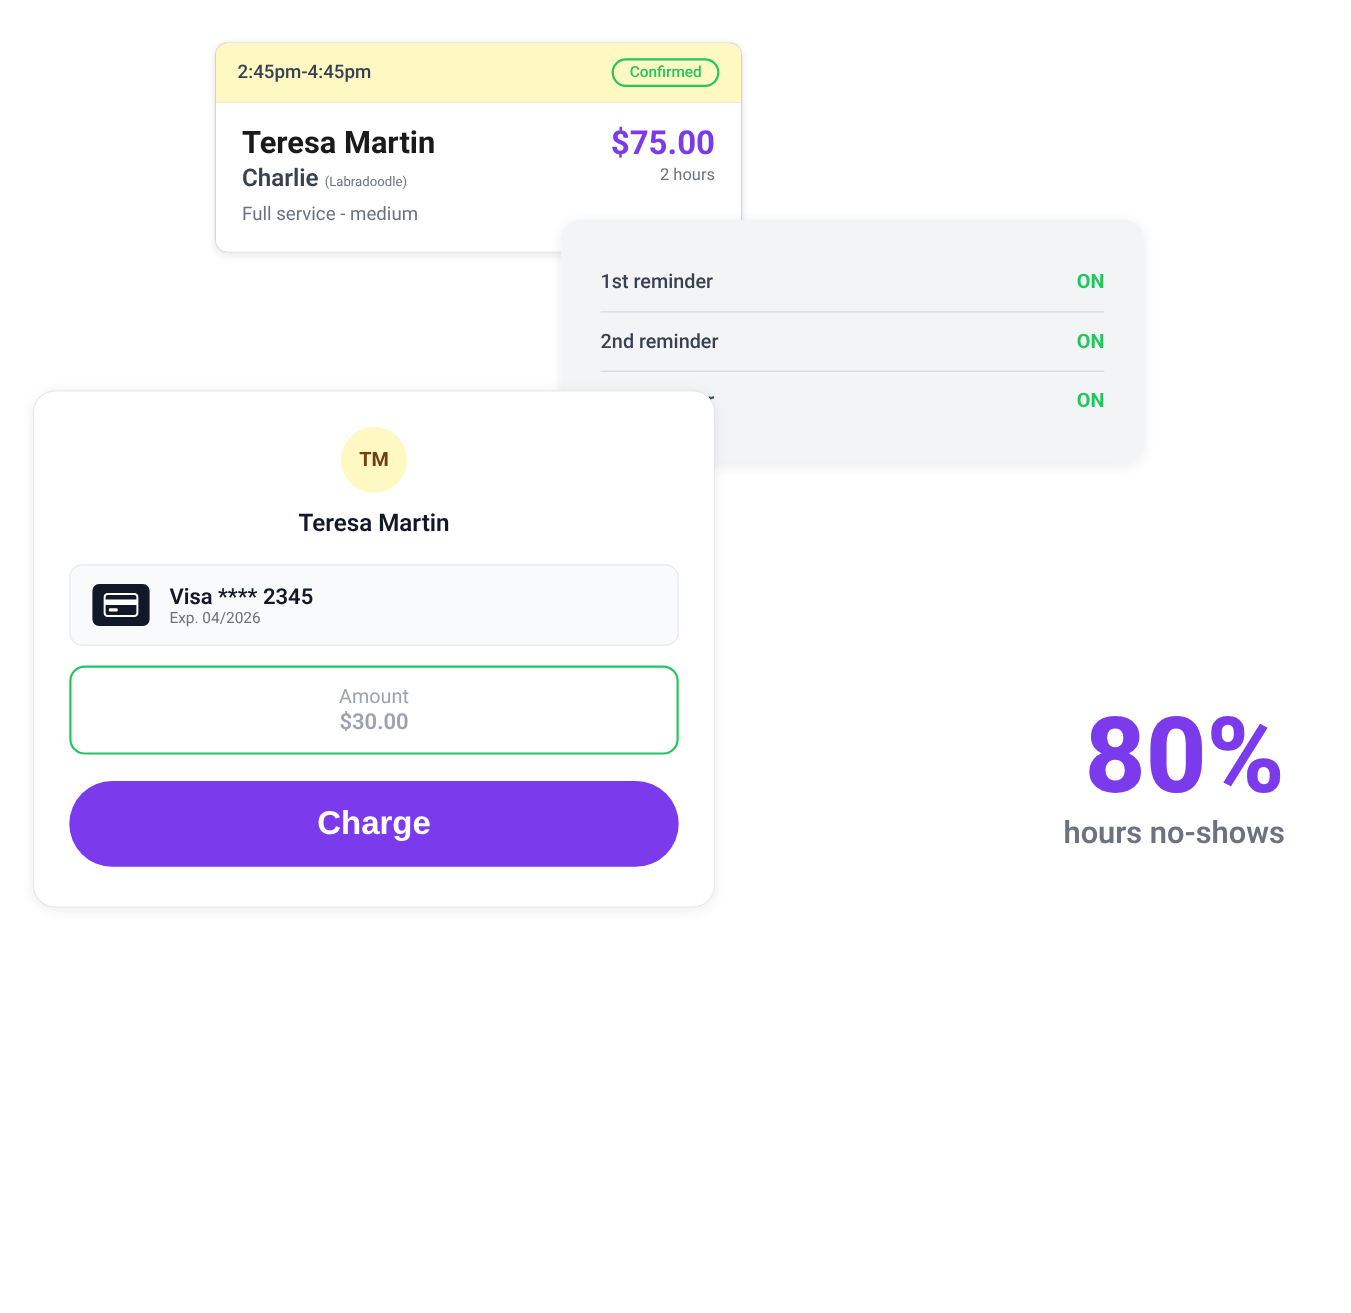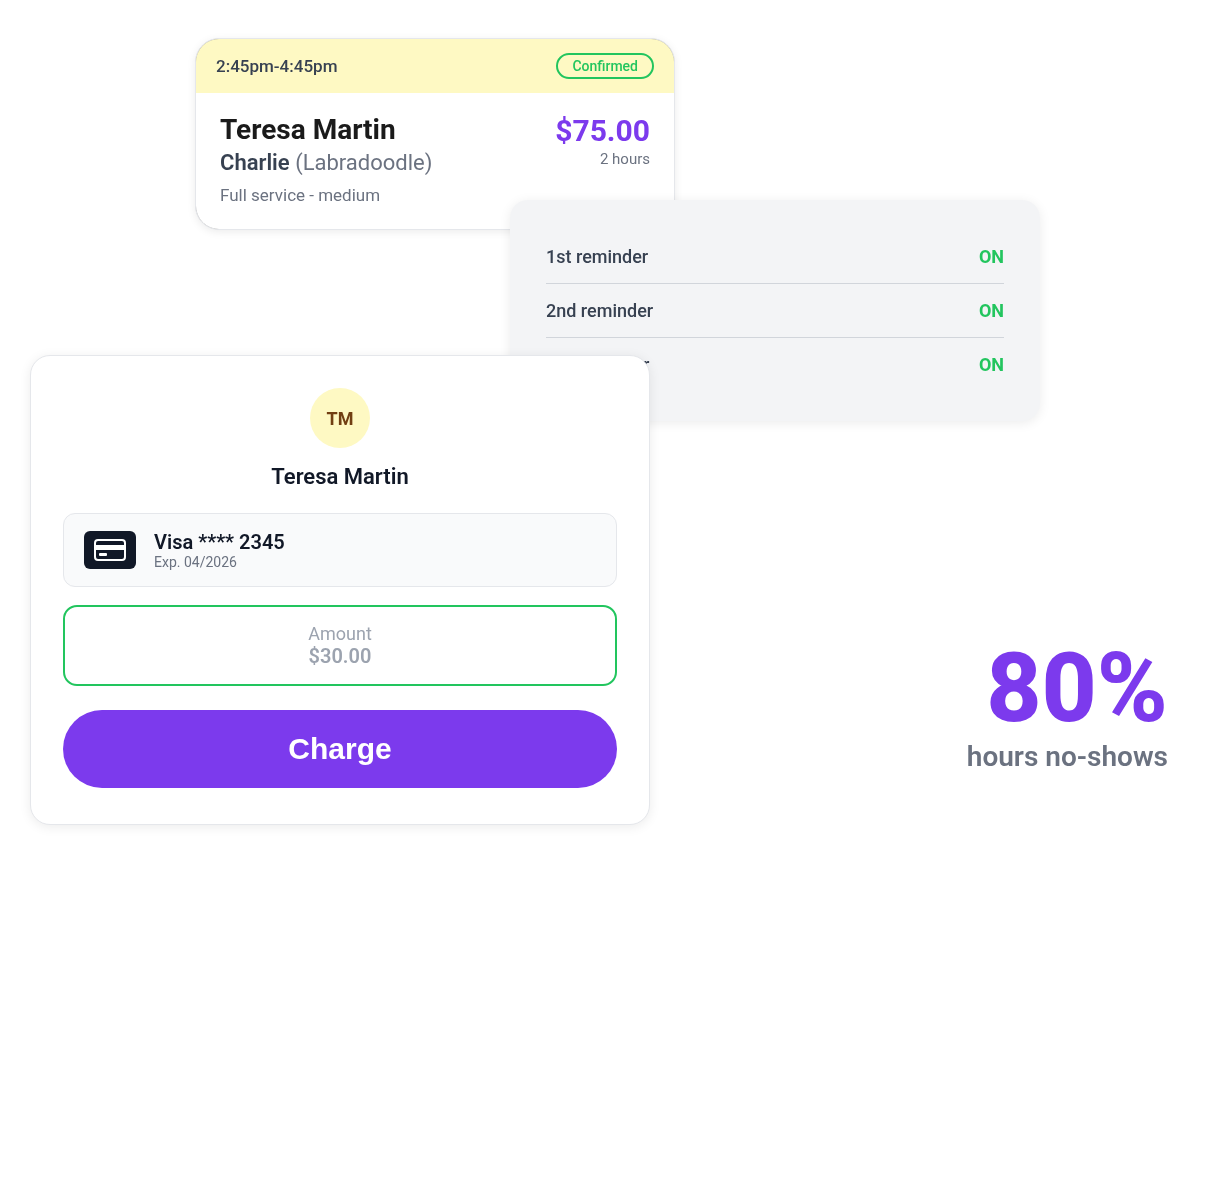--- a/index.html
+++ b/index.html
@@ -12,21 +12,21 @@
       overflow: hidden;
     }
 
     
     .appointment-card {
       position: absolute;
       top: 38px;
       left: 195px;
       width: 480px;
       background: #a3a3a3;
-      border-radius: 24px;
+      border-radius: 12px;
       border: 1px solid #e5e7eb;
       overflow: hidden;
       box-shadow: 0 2px 8px rgba(0,0,0,0.08);
     }
     .appointment-card-header {
       background: #fef9c3;
       padding: 14px 20px;
       display: flex;
       justify-content: space-between;
       align-items: center;
@@ -58,21 +58,21 @@
       color: #1a1a1a;
       margin-bottom: 4px;
     }
     .pet-name {
       font-size: 22px;
       font-weight: 600;
       color: #374151;
       margin-bottom: 10px;
     }
     .pet-breed {
-      font-size: 22px;
+      font-size: 12px;
       font-weight: 400;
       color: #6b7280;
       text-align: center;
     }
     .service-type {
       font-size: 17px;
       color: #6b7280;
     }
     .appointment-price {
       text-align: right;

